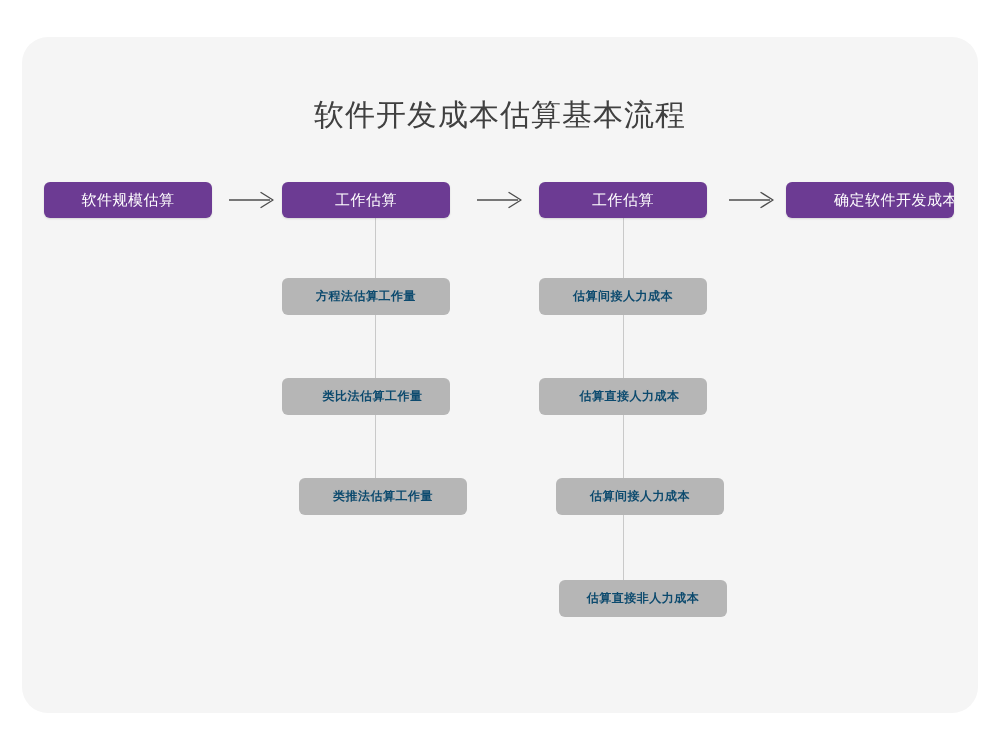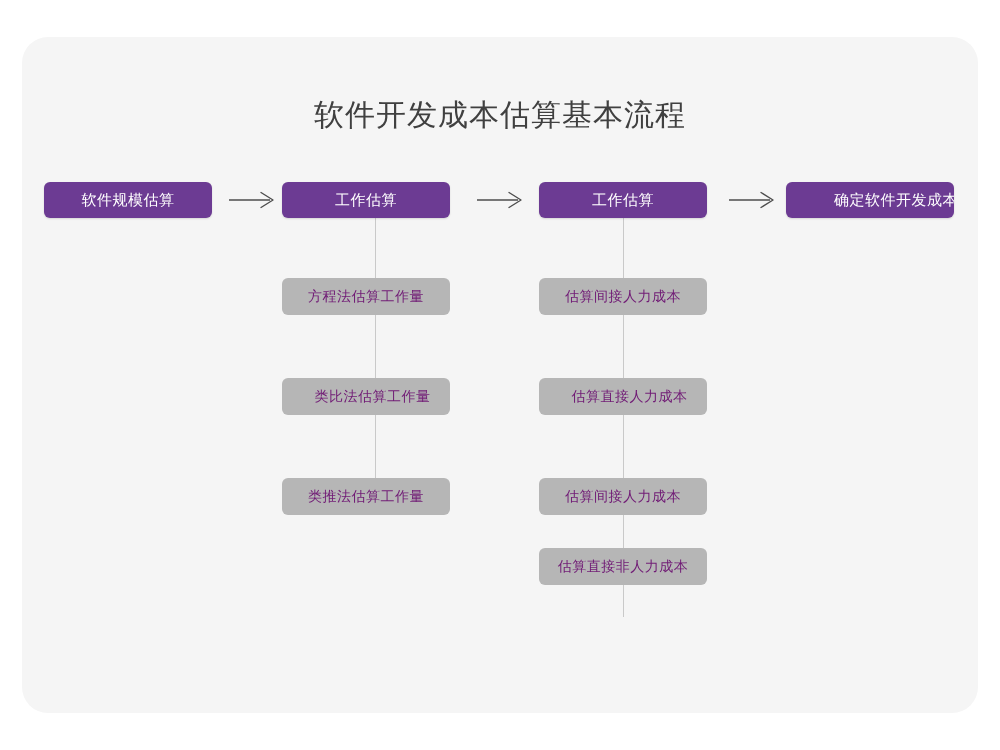--- a/index.html
+++ b/index.html
@@ -73,37 +73,38 @@
     line-height: 36px;
     background: #6c3b93;
     font-size: 15px;
     letter-spacing: 0.5px;
     box-shadow: 0 1px 2px rgba(0,0,0,0.13);
   }
   .node.secondary {
     height: 37px;
     line-height: 37px;
     background: #b6b6b6;
-    font-size: 14px;
+    font-size: 12px;
     letter-spacing: 0.5px;
-    color: #701a75;
+    color: #0c4a6e;
+    font-weight: bold;
   }
 
   
   .col-1 { left: 44px; }
   .col-2 { left: 282px; }
   .col-3 { left: 539px; }
   .col-4 { left: 786px; padding-left: 48px; }
 
   
   .row-0 { top: 182px; }
   .row-1 { top: 278px; }
   .row-2 { top: 378px; padding-left: 13px; }
-  .row-3 { top: 478px; }
-  .row-4 { top: 548px; }
+  .row-3 { top: 478px; margin-left: 17px; }
+  .row-4 { top: 580px; margin-left: 20px; }
 </style>
 </head>
 <body>
 
 <div id="card"></div>
 
 <div id="diagram-title">软件开发成本估算基本流程</div>
 
 <div class="connector" style="left:375px; top:218px; height:297px;"></div>
 <div class="connector" style="left:623px; top:218px; height:399px;"></div>

